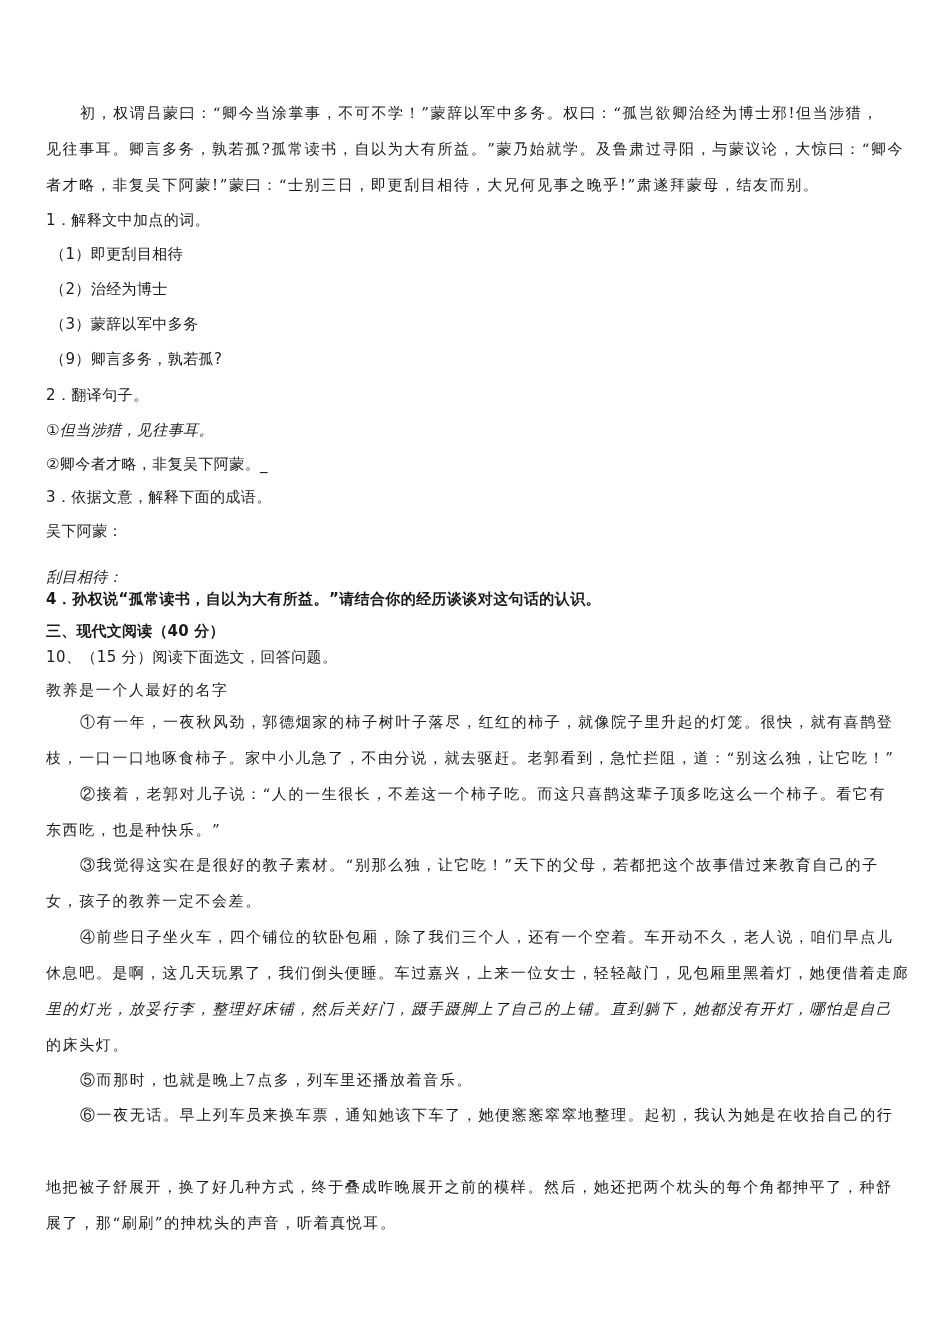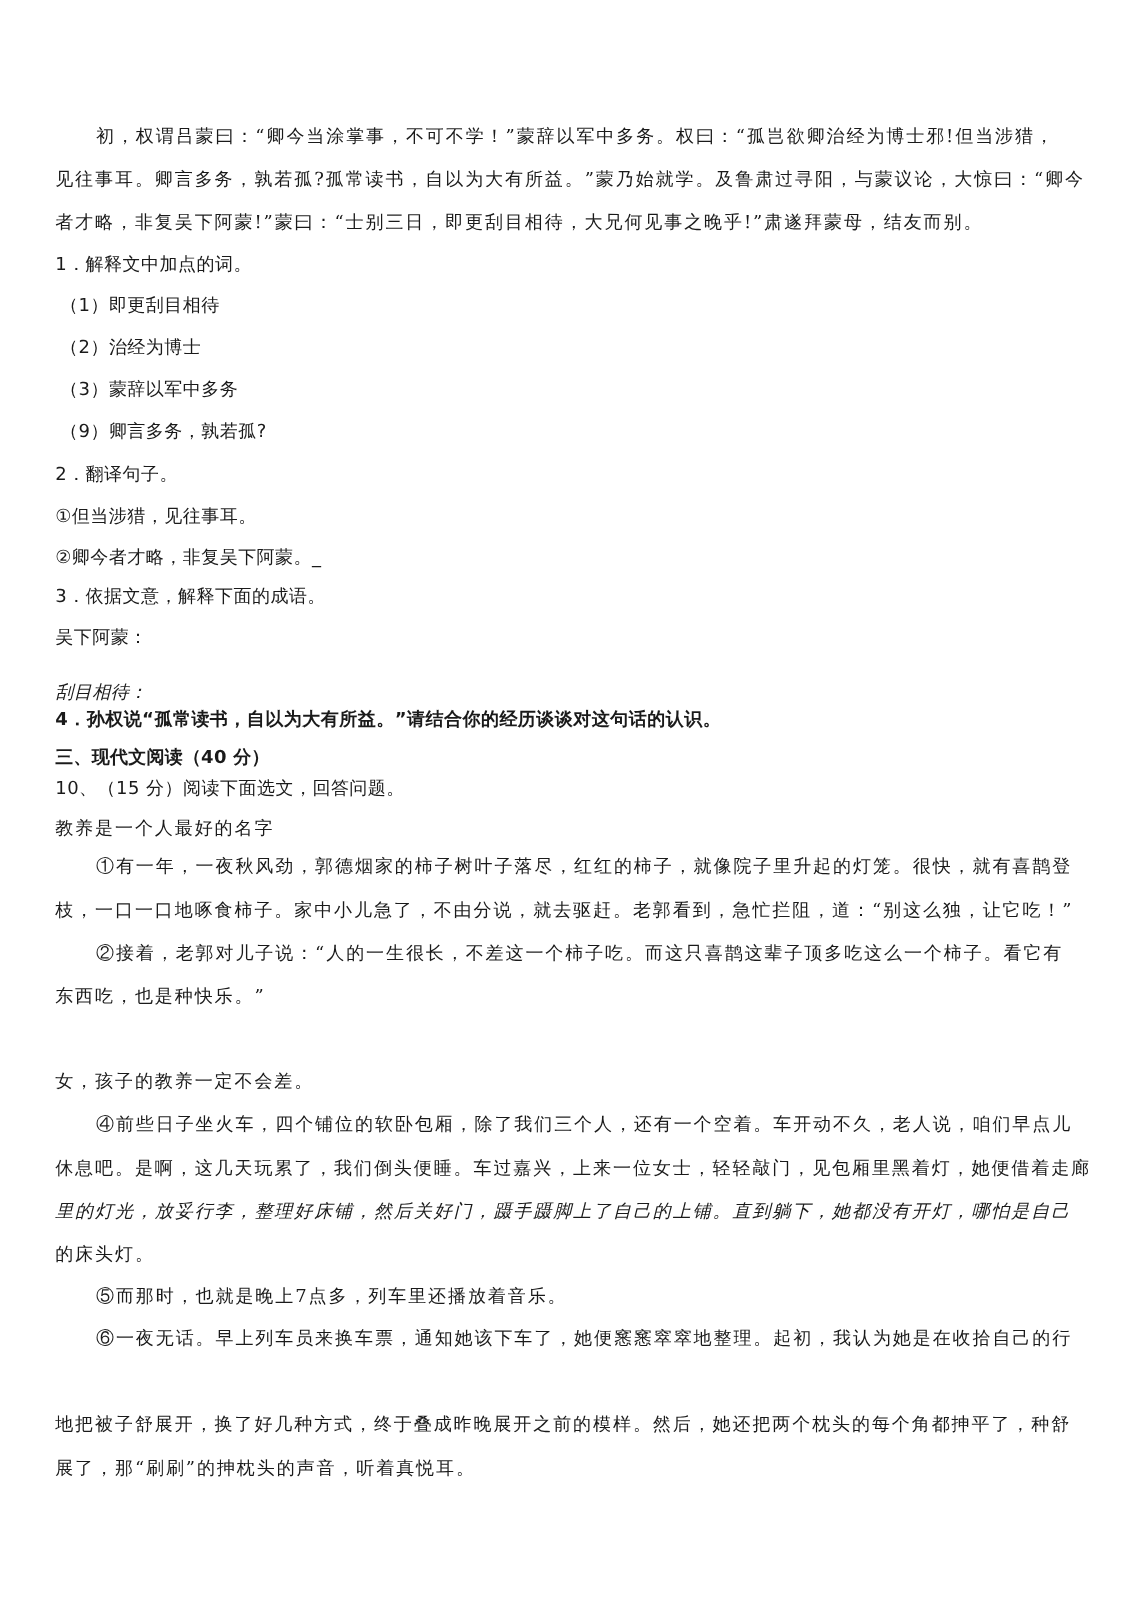--- a/index.html
+++ b/index.html
@@ -58,39 +58,40 @@
   <div class="line kai" style="top:140px;">见往事耳。卿言多务，孰若孤?孤常读书，自以为大有所益。”蒙乃始就学。及鲁肃过寻阳，与蒙议论，大惊曰：“卿今</div>
   <div class="line kai" style="top:176px;">者才略，非复吴下阿蒙!”蒙曰：“士别三日，即更刮目相待，大兄何见事之晚乎!”肃遂拜蒙母，结友而别。</div>
 
   <div class="line song" style="top:211px;">1．解释文中加点的词。</div>
   <div class="line song sub-item" style="top:245px;">（1）即更刮目相待</div>
   <div class="line song sub-item" style="top:280px;">（2）治经为博士</div>
   <div class="line song sub-item" style="top:315px;">（3）蒙辞以军中多务</div>
   <div class="line song sub-item" style="top:350px;">（9）卿言多务，孰若孤?</div>
 
   <div class="line song" style="top:386px;">2．翻译句子。</div>
-  <div class="line song" style="top:421px;">①但当涉猎，见往事耳。</div>
+  <div class="line song" style="top:421px;font-style:italic;">①但当涉猎，见往事耳。</div>
   <div class="line song" style="top:455px;">②卿今者才略，非复吴下阿蒙。_</div>
 
   <div class="line song" style="top:488px;">3．依据文意，解释下面的成语。</div>
   <div class="line song" style="top:522px;">吴下阿蒙：</div>
   <div class="line song" style="top:568px;font-style:italic;">刮目相待：</div>
 
   <div class="line song" style="top:590px;font-weight:bold;">4．孙权说“孤常读书，自以为大有所益。”请结合你的经历谈谈对这句话的认识。</div>
 
   <div class="line bold" style="top:622px;">三、现代文阅读（40 分）</div>
   <div class="line song" style="top:648px;">10、（15 分）阅读下面选文，回答问题。</div>
   <div class="line kai" style="top:681px;">教养是一个人最好的名字</div>
 
   <div class="line kai indent" style="top:713px;">①有一年，一夜秋风劲，郭德烟家的柿子树叶子落尽，红红的柿子，就像院子里升起的灯笼。很快，就有喜鹊登</div>
   <div class="line kai" style="top:749px;">枝，一口一口地啄食柿子。家中小儿急了，不由分说，就去驱赶。老郭看到，急忙拦阻，道：“别这么独，让它吃！”</div>
 
   <div class="line kai indent" style="top:785px;">②接着，老郭对儿子说：“人的一生很长，不差这一个柿子吃。而这只喜鹊这辈子顶多吃这么一个柿子。看它有</div>
   <div class="line kai" style="top:821px;">东西吃，也是种快乐。”</div>
 
+  <div class="line kai indent" style="top:856px;">③我觉得这实在是很好的教子素材。“别那么独，让它吃！”天下的父母，若都把这个故事借过来教育自己的子</div>
   <div class="line kai" style="top:892px;">女，孩子的教养一定不会差。</div>
 
   <div class="line kai indent" style="top:928px;">④前些日子坐火车，四个铺位的软卧包厢，除了我们三个人，还有一个空着。车开动不久，老人说，咱们早点儿</div>
   <div class="line kai" style="top:964px;">休息吧。是啊，这几天玩累了，我们倒头便睡。车过嘉兴，上来一位女士，轻轻敲门，见包厢里黑着灯，她便借着走廊</div>
   <div class="line kai" style="top:1000px;font-style:italic;">里的灯光，放妥行李，整理好床铺，然后关好门，蹑手蹑脚上了自己的上铺。直到躺下，她都没有开灯，哪怕是自己</div>
   <div class="line kai" style="top:1036px;">的床头灯。</div>
 
   <div class="line kai indent" style="top:1071px;">⑤而那时，也就是晚上7点多，列车里还播放着音乐。</div>
 
   <div class="line kai indent" style="top:1106px;">⑥一夜无话。早上列车员来换车票，通知她该下车了，她便窸窸窣窣地整理。起初，我认为她是在收拾自己的行</div>

